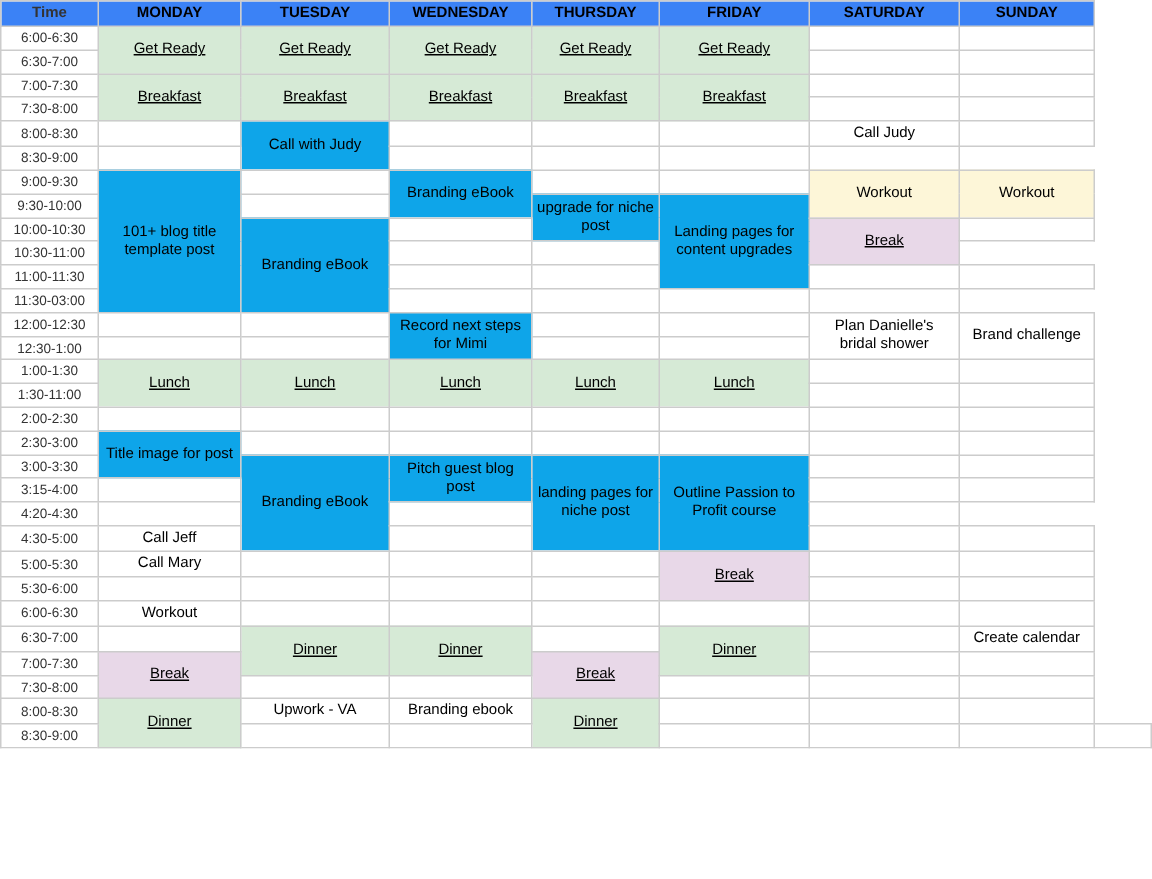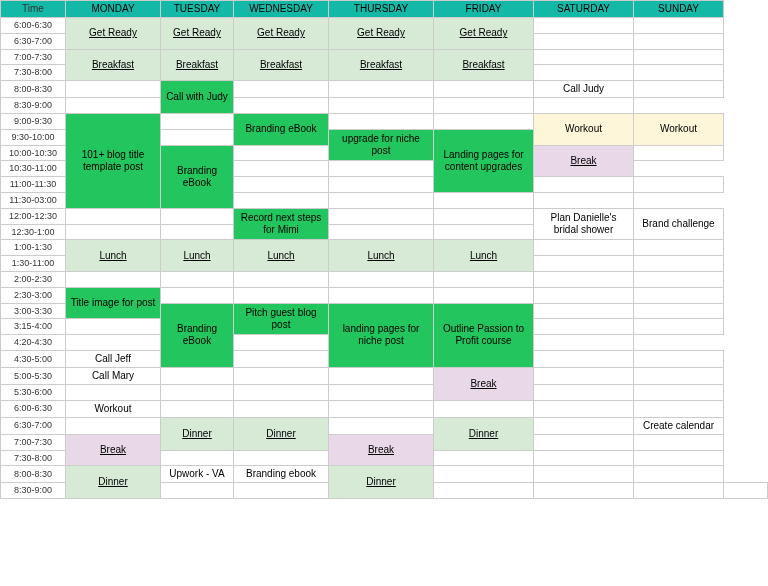--- a/index.html
+++ b/index.html
@@ -7,35 +7,35 @@
     .calendar-table { width: 768px; border-collapse: collapse; }
     .calendar-table th, .calendar-table td {
       border: 1px solid #ccc;
       text-align: center;
       vertical-align: middle;
       padding: 2px 3px;
       min-height: 18px;
       line-height: 1.2;
     }
     .calendar-table th {
-      background: #14b8a6;
-      font-weight: normal;
+      background: #3b82f6;
+      font-weight: bold;
       font-size: 10px;
       text-align: center;
     }
     .time-col { width: 65px; font-size: 9px; color: #333; }
     .col-mon { width: 95px; }
-    .col-tue { width: 73px; }
+    .col-tue { width: 99px; }
     .col-wed { width: 95px; }
-    .col-thu { width: 105px; }
+    .col-thu { width: 85px; }
     .col-fri { width: 100px; }
     .col-sat { width: 100px; margin-top: 32px; }
     .col-sun { width: 90px; }
     .green-light { background-color: #d6ead6; text-decoration: underline; }
-    .peach-light { background-color: #22c55e; }
+    .peach-light { background-color: #0ea5e9; }
     .yellow-light { background-color: #fdf6d8; }
     .pink-light { background-color: #e8d8e8; text-decoration: underline; }
     .empty { background: #fff; }
   </style>
 </head>
 <body>
 
 <table class="calendar-table">
   <thead>
     <tr>

